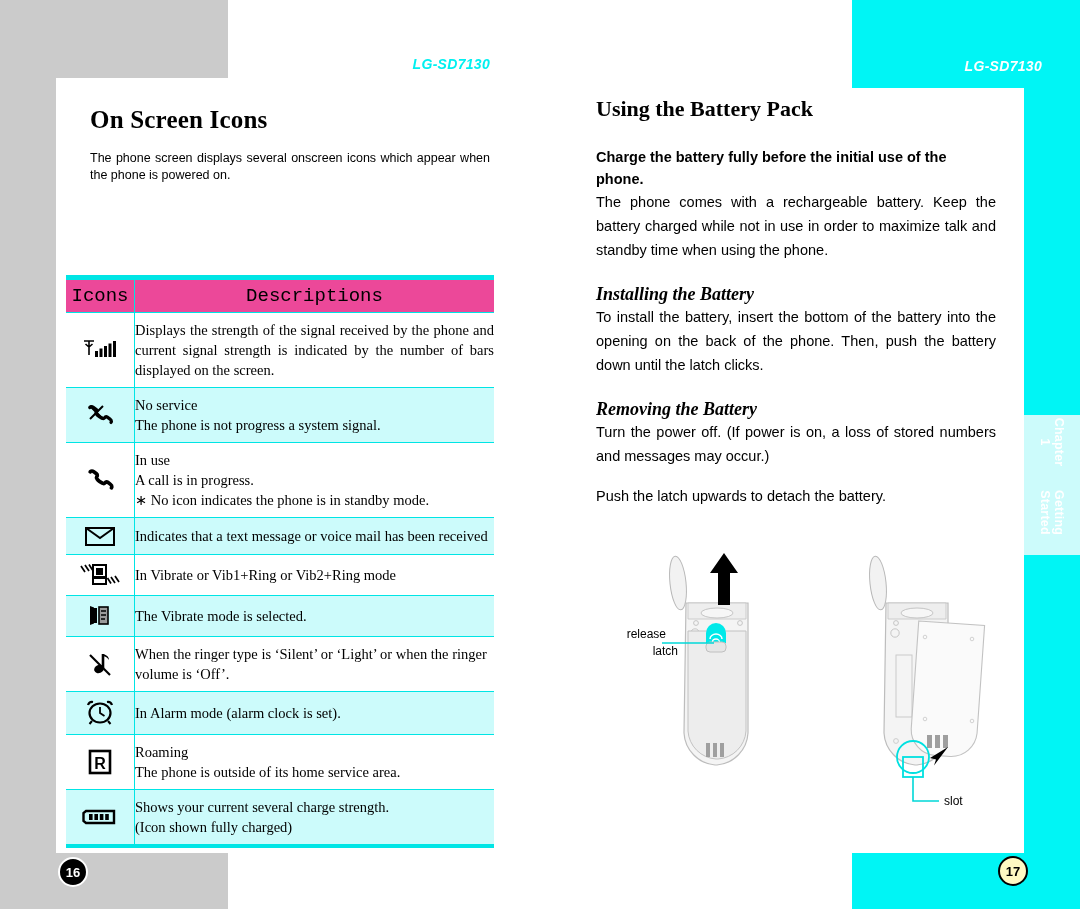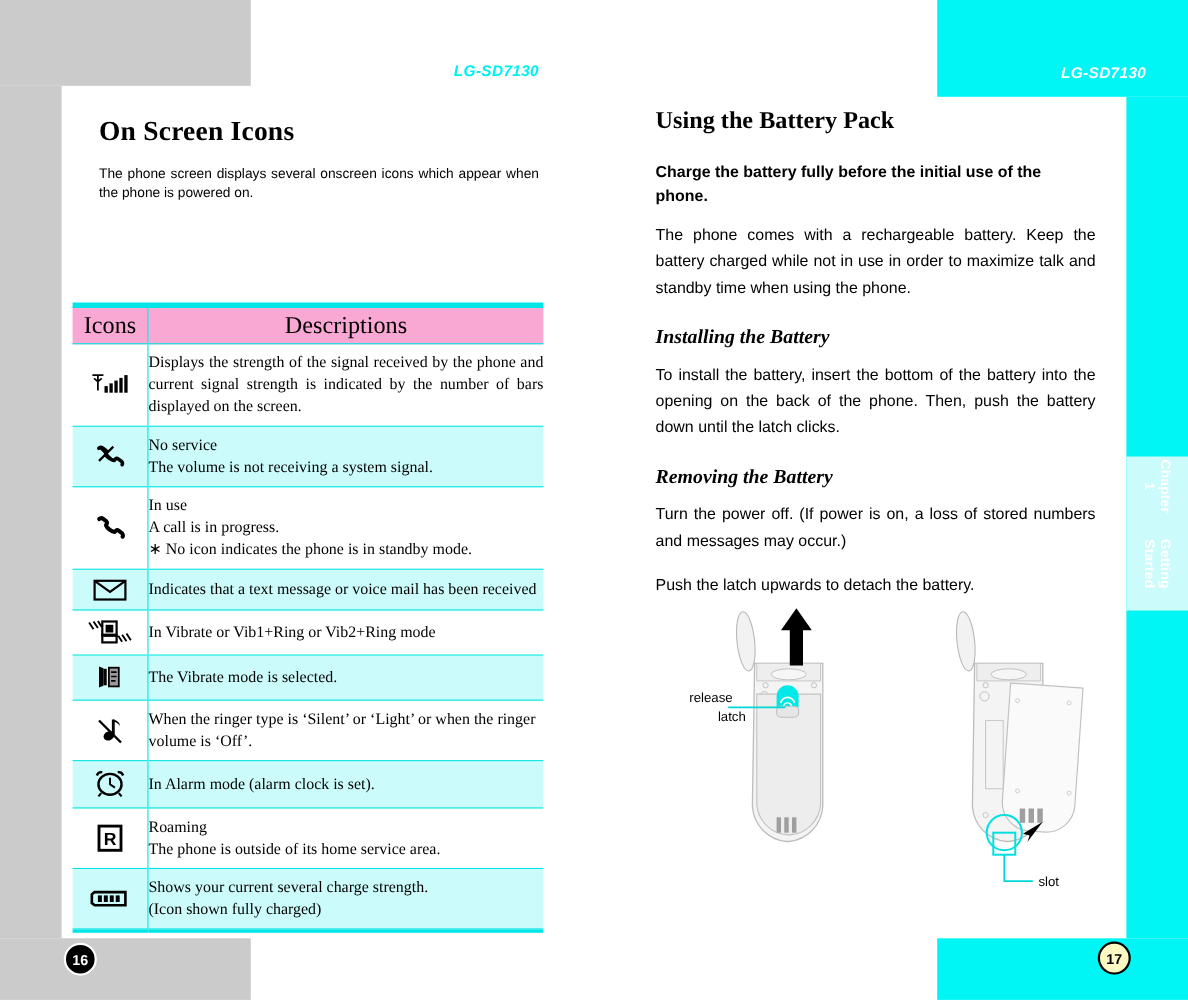--- a/index.html
+++ b/index.html
@@ -18,22 +18,22 @@
 
   .h1-serif{font-family:"Liberation Serif",serif;font-weight:bold;font-size:25px;color:#000000;
     margin:28px 0 0 34px;letter-spacing:.2px;}
   .l-intro{margin:16px 0 0 34px;width:400px;font-size:12.5px;line-height:17px;color:#000;
     text-align:justify;}
 
   
   .ico-table{position:absolute;left:10px;top:197px;width:428px;border-collapse:collapse;}
   .ico-table .topline{background:#00e5e5;height:4px;}
   .ico-table th,.ico-table td{border-top:1.6px solid #00e5e5;padding:0;vertical-align:middle;}
-  .thead-row th{background:#f9a8d4;font-family:Liberation Serif, serif;font-weight:normal;
-    font-size:22px;color:#000;height:32px;}
+  .thead-row th{background:#ec4899;font-family:Liberation Mono, monospace;font-weight:normal;
+    font-size:19px;color:#000;height:32px;}
   .col-ico{width:68px;text-align:center;border-right:1.6px solid #00e5e5;}
   .col-desc{padding-left:9px !important;padding-right:6px !important;}
   .row-alt td{background:#ccfbfb;}
   .desc{font-family:"Liberation Serif",serif;font-size:14.5px;line-height:20px;color:#000;}
   .desc.just{text-align:justify;}
   .botline td{border-top:1.6px solid #00e5e5;border-bottom:3.5px solid #00e5e5;height:0;padding:0;}
   .cellpad{padding:7px 0 7px 0 !important;}
 
   
   .gl{display:inline-block;vertical-align:middle;}
@@ -49,21 +49,21 @@
   .r-tab{position:absolute;left:1024px;top:415px;width:56px;height:140px;background:#ccfbfb;}
   .r-tab-inner{position:absolute;left:0;top:0;width:140px;height:56px;
     transform:rotate(90deg);transform-origin:28px 28px;
     display:flex;align-items:center;justify-content:center;gap:1px;}
   .r-tab-txt{color:#ffffff;font-size:12.5px;font-weight:bold;line-height:14px;
     letter-spacing:.2px;text-align:center;writing-mode:horizontal-tb;}
 
   .r-content{position:absolute;left:596px;top:96px;width:430px;}
   .h1r{font-family:"Liberation Serif",serif;font-weight:bold;font-size:22px;color:#000;margin:0;}
   .bold-para{font-weight:bold;font-size:14.5px;line-height:22px;color:#000;margin-top:24px;width:400px;}
-  .body-para{font-size:14.5px;line-height:24px;color:#000;margin-top:12px;width:400px;text-align:justify;}
+  .body-para{font-size:14.5px;line-height:24px;color:#000;margin-top:0;width:400px;text-align:justify;}
   .body-para.nj{text-align:left;}
   .h2i{font-family:"Liberation Serif",serif;font-style:italic;font-weight:bold;font-size:18px;
     color:#000;margin-top:22px;}
 
   
   .diagram{position:absolute;left:596px;top:545px;width:430px;height:290px;}
   .lbl{position:absolute;font-size:12px;color:#000;font-family:"Liberation Sans",sans-serif;}
 
   
   .pg-left{position:absolute;left:58px;top:857px;width:26px;height:26px;border-radius:50%;
@@ -117,21 +117,21 @@
 
       <tr class="row-alt">
         <td class="col-ico cellpad">
           <svg class="gl" width="30" height="26" viewBox="0 0 30 26">
             <path d="M6 4 c0 0 2 -2 4.5 0.5 l3 3 c1.5 1.5 0.5 3 -0.5 4 c-1 1 1 4 3 6 c2 2 5 4 6 3 c1 -1 2.5 -2 4 -0.5 l3 3 c2.5 2.5 0.5 4.5 0.5 4.5" stroke="#000" stroke-width="4.2" fill="none" stroke-linecap="round" transform="rotate(-10 15 13) scale(0.78) translate(2,1)"></path>
             <path d="M4 3 L17 16 M17 3 L4 16" stroke="#000" stroke-width="2" fill="none" transform="translate(1,1)"></path>
           </svg>
         </td>
         <td class="col-desc cellpad">
           <div class="desc">No service</div>
-          <div class="desc">The volume is not receiving a system signal.</div>
+          <div class="desc">The phone is not progress a system signal.</div>
         </td>
       </tr>
 
       <tr>
         <td class="col-ico cellpad">
           <svg class="gl" width="30" height="30" viewBox="0 0 30 30">
             <path d="M7 5 c0 0 2 -2 4.5 0.5 l3 3 c1.5 1.5 0.5 3 -0.5 4 c-1 1 1 4 3 6 c2 2 5 4 6 3 c1 -1 2.5 -2 4 -0.5 l3 3 c2.5 2.5 0.5 4.5 0.5 4.5" stroke="#000" stroke-width="4.6" fill="none" stroke-linecap="round" transform="rotate(-8 15 15) scale(0.8) translate(1,2)"></path>
           </svg>
         </td>
         <td class="col-desc cellpad">

